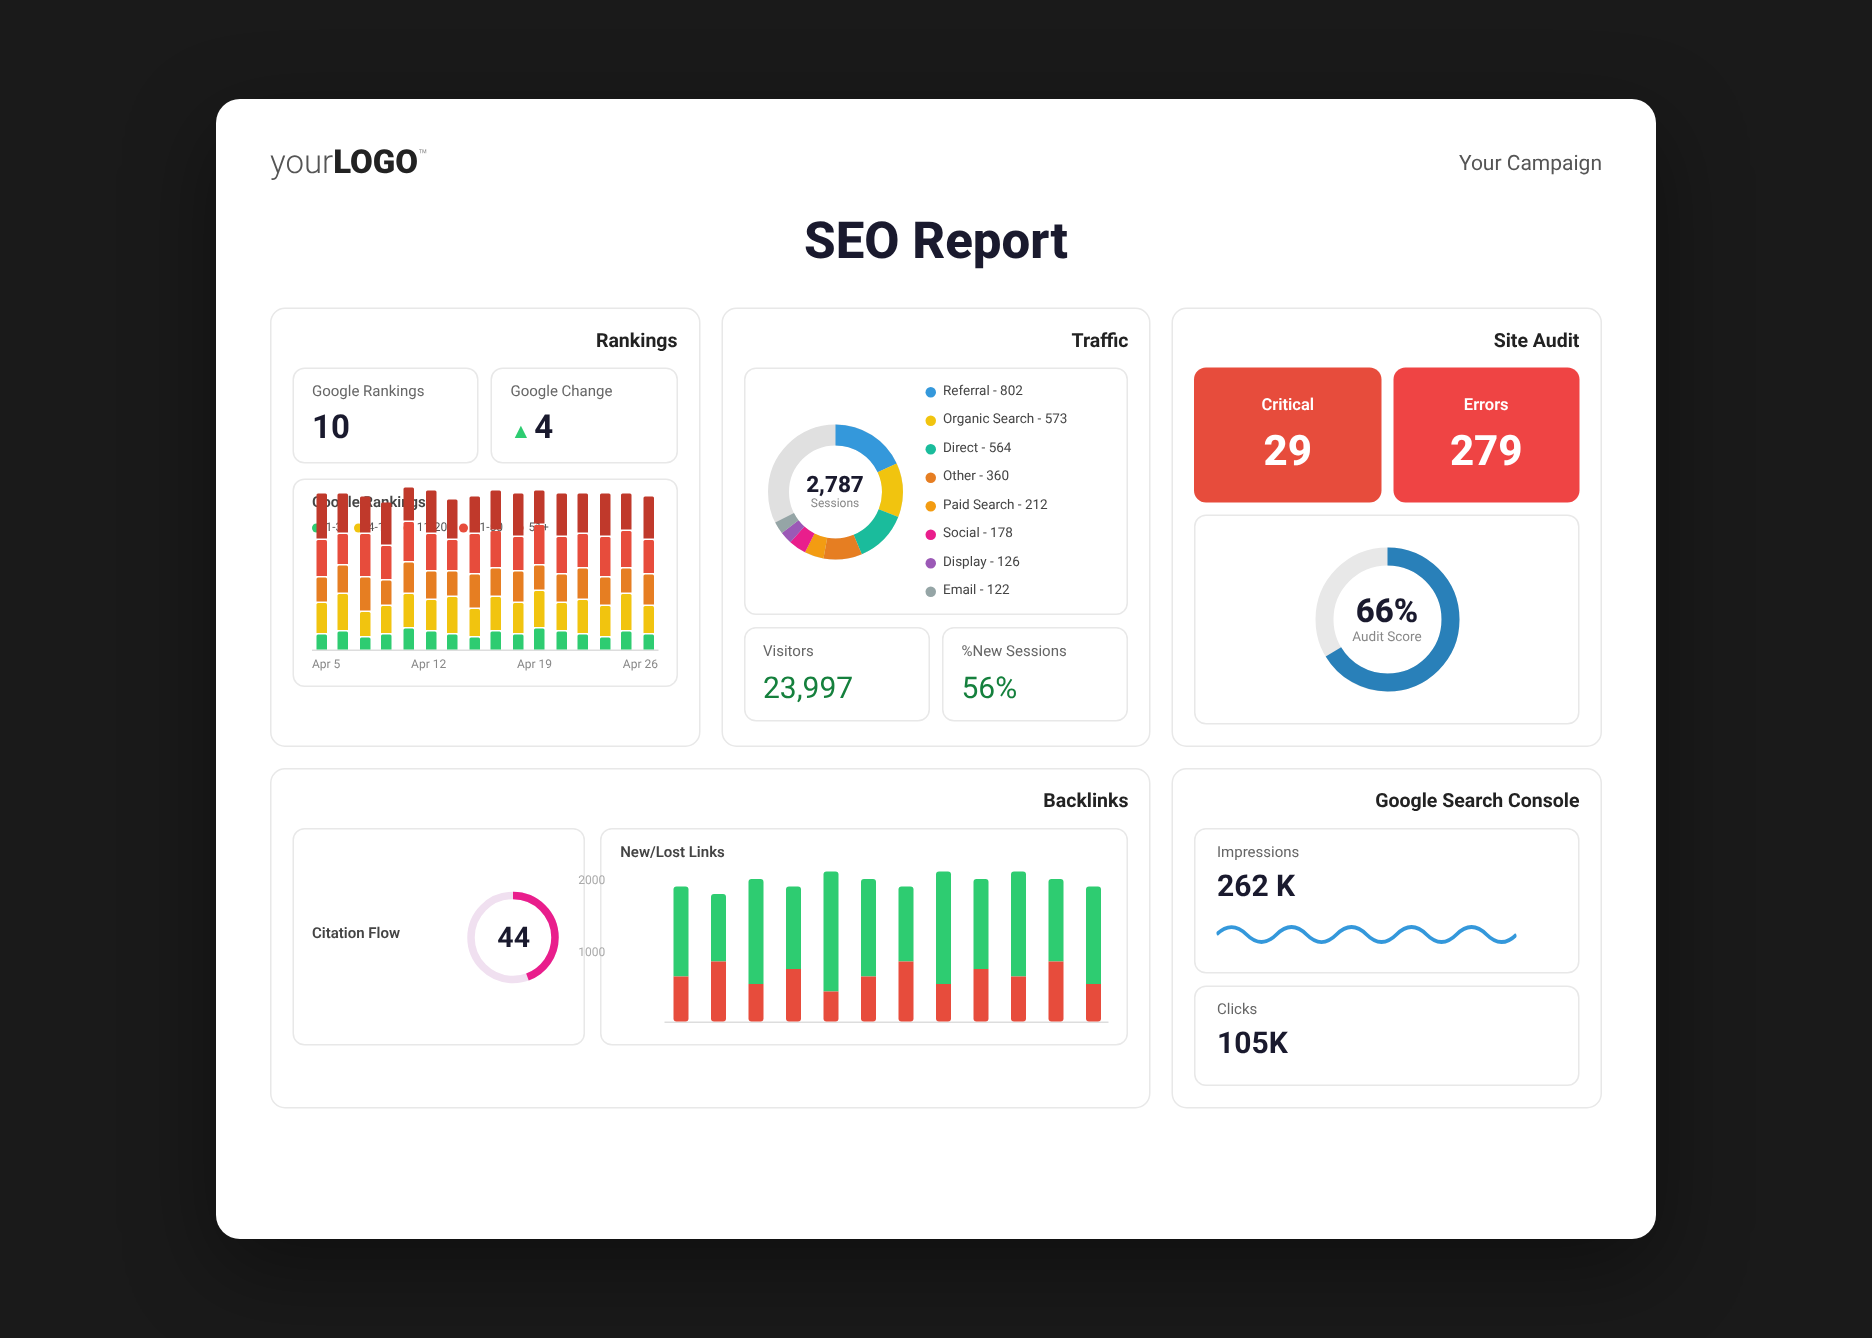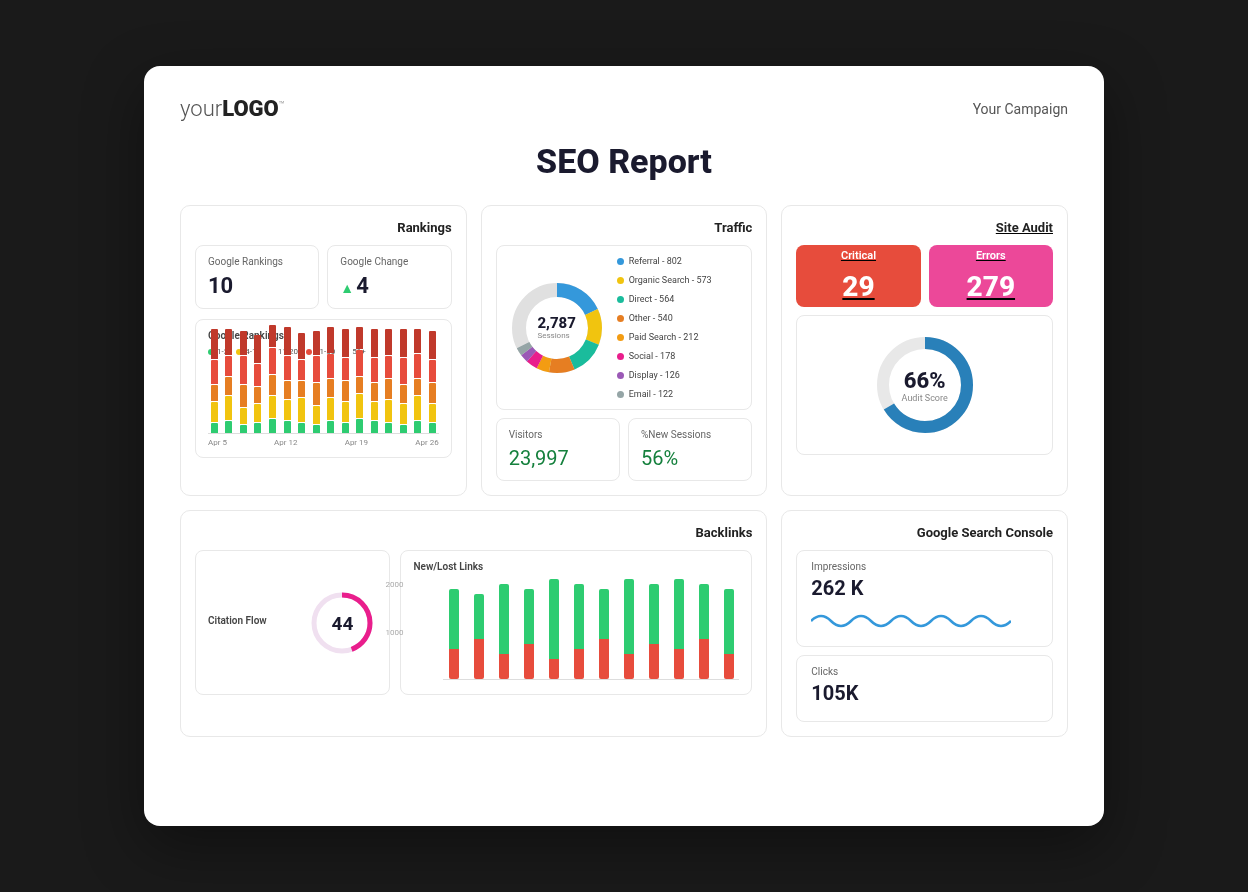--- a/index.html
+++ b/index.html
@@ -182,20 +182,21 @@
       flex-shrink: 0;
     }
     .donut-wrap svg {
       transform: rotate(-90deg);
     }
     .donut-center {
       position: absolute;
       top: 50%;
       left: 50%;
       transform: translate(-50%, -50%);
+      text-align: center;
     }
     .donut-value {
       font-size: 15px;
       font-weight: 800;
       color: #1a1a2e;
       line-height: 1.1;
     }
     .donut-sub {
       font-size: 8px;
       color: #888;
@@ -235,39 +236,38 @@
     }
     .stat-value {
       font-size: 20px;
       font-weight: 400;
       color: #15803d;
     }
     
     .audit-panel {
       grid-column: 3;
       grid-row: 1;
-      text-decoration: underline;
     }
     .audit-top {
       display: grid;
       grid-template-columns: 1fr 1fr;
       gap: 8px;
       margin-bottom: 8px;
     }
     .audit-card {
       border-radius: 8px;
-      padding: 4px 12px;
+      padding: 18px 12px;
       color: #fff;
       text-align: center;
     }
     .audit-card.critical {
       background: #e74c3c;
     }
     .audit-card.errors {
-      background: #ec4899;
+      background: #ef4444;
     }
     .audit-card-label {
       font-size: 11px;
       font-weight: 600;
       margin-bottom: 8px;
     }
     .audit-card-value {
       font-size: 28px;
       font-weight: 800;
     }
@@ -634,21 +634,21 @@
             <div class="traffic-legend-item">
               <span class="tl-dot" style="background:#f1c40f"></span>
               <span>Organic Search - 573</span>
             </div>
             <div class="traffic-legend-item">
               <span class="tl-dot" style="background:#1abc9c"></span>
               <span>Direct - 564</span>
             </div>
             <div class="traffic-legend-item">
               <span class="tl-dot" style="background:#e67e22"></span>
-              <span>Other - 540</span>
+              <span>Other - 360</span>
             </div>
             <div class="traffic-legend-item">
               <span class="tl-dot" style="background:#f39c12"></span>
               <span>Paid Search - 212</span>
             </div>
             <div class="traffic-legend-item">
               <span class="tl-dot" style="background:#e91e8c"></span>
               <span>Social - 178</span>
             </div>
             <div class="traffic-legend-item">

